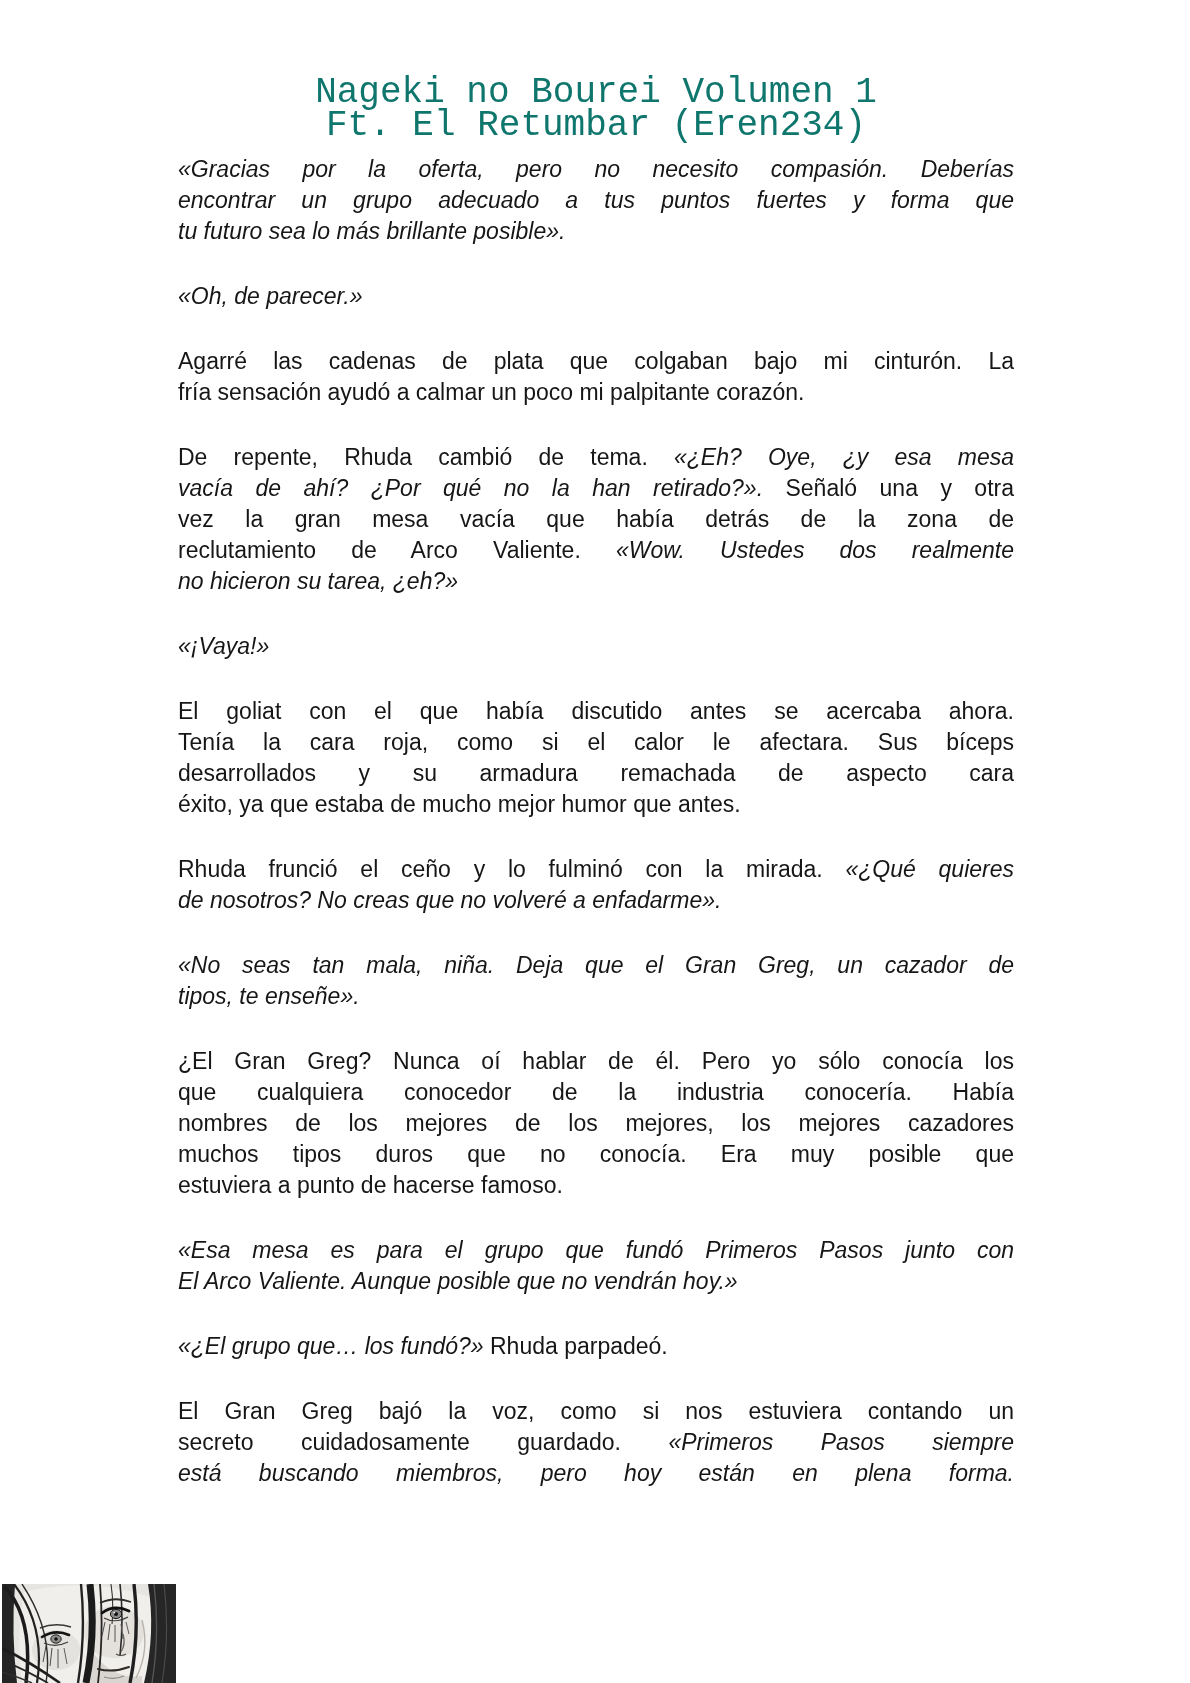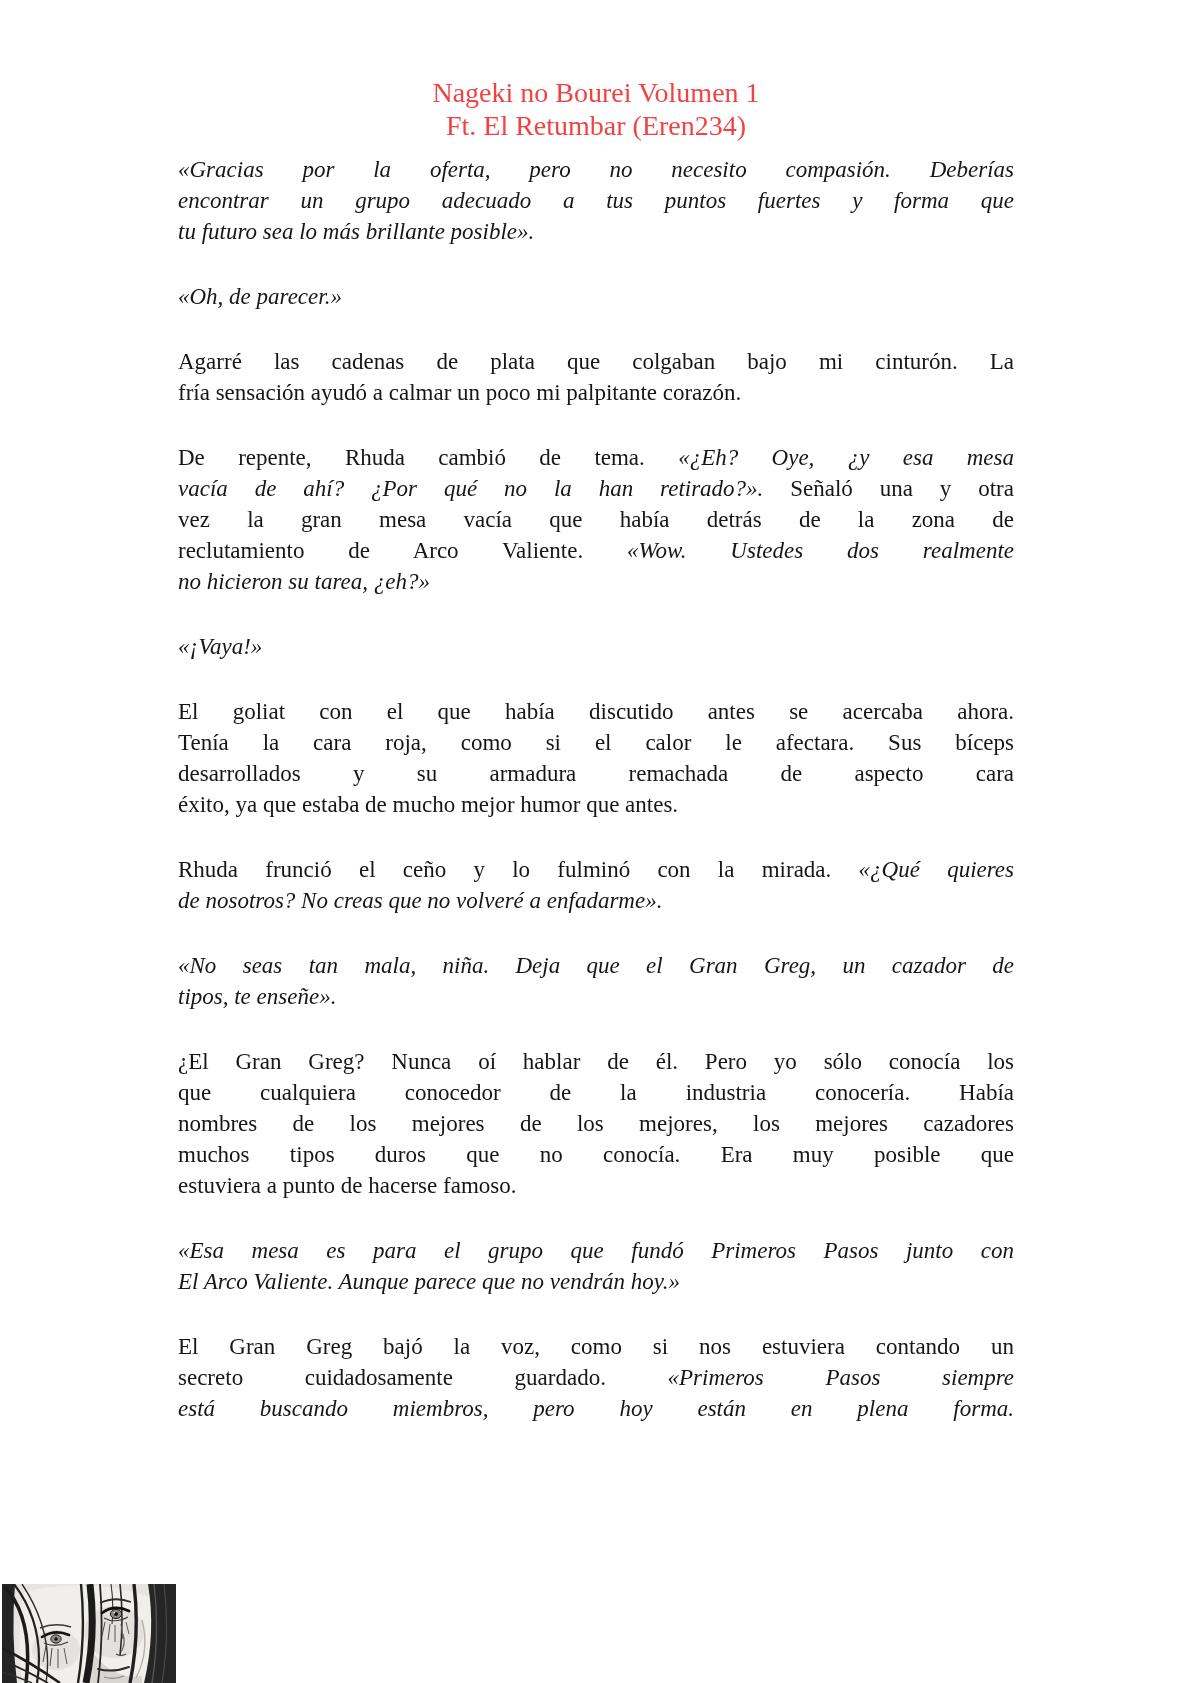--- a/index.html
+++ b/index.html
@@ -14,29 +14,29 @@
     background: #ffffff;
     overflow: hidden;
   }
   .content {
     position: absolute;
     left: 178px;
     top: 76px;
     width: 836px;
   }
   .doc-title {
-    font-family: Liberation Serif, serif;
-    font-size: 28px;
+    font-family: Liberation Mono, monospace;
+    font-size: 36px;
     line-height: 33px;
     text-align: center;
-    color: #ef4444;
+    color: #0f766e;
     margin-bottom: 12px;
   }
   .text-body {
-    font-family: Liberation Serif, serif;
+    font-family: Liberation Sans, sans-serif;
     font-size: 23px;
     line-height: 31px;
     color: #161616;
   }
   .para {
     margin: 0 0 34px 0;
   }
   .line {
     text-align: justify;
     text-justify: inter-word;
@@ -104,21 +104,24 @@
         </div>
         <div class="para">
           <div class="line"><span class="rg">¿El Gran Greg? Nunca oí hablar de él. Pero yo sólo conocía los</span></div>
           <div class="line"><span class="rg">que cualquiera conocedor de la industria conocería. Había</span></div>
           <div class="line"><span class="rg">nombres de los mejores de los mejores, los mejores cazadores</span></div>
           <div class="line"><span class="rg">muchos tipos duros que no conocía. Era muy posible que</span></div>
           <div class="line no-stretch"><span class="rg">estuviera a punto de hacerse famoso.</span></div>
         </div>
         <div class="para">
           <div class="line"><span class="it">«Esa mesa es para el grupo que fundó Primeros Pasos junto con</span></div>
-          <div class="line no-stretch"><span class="it">El Arco Valiente. Aunque parece que no vendrán hoy.»</span></div>
+          <div class="line no-stretch"><span class="it">El Arco Valiente. Aunque posible que no vendrán hoy.»</span></div>
+        </div>
+        <div class="para">
+          <div class="line no-stretch"><span class="it">«¿El grupo que… los fundó?»</span><span class="rg"> Rhuda parpadeó.</span></div>
         </div>
         <div class="para">
           <div class="line"><span class="rg">El Gran Greg bajó la voz, como si nos estuviera contando un</span></div>
           <div class="line"><span class="rg">secreto cuidadosamente guardado. </span><span class="it">«Primeros Pasos siempre</span></div>
           <div class="line"><span class="it">está buscando miembros, pero hoy están en plena forma.</span></div>
         </div>
       </div>
   </div>
 
   <div class="artwork" title="manga face illustration">

